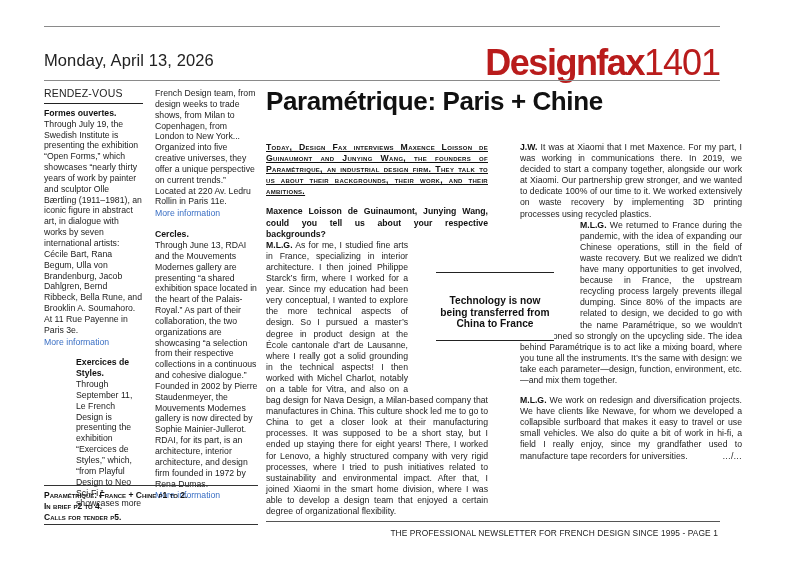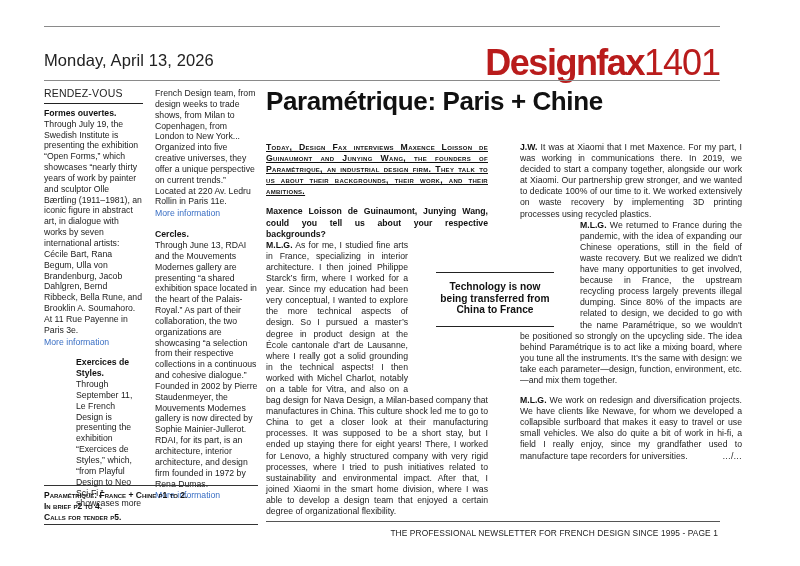--- a/index.html
+++ b/index.html
@@ -21,21 +21,21 @@
   .toc { position: absolute; left: 44px; top: 490px; width: 212px; font-size: 8.5px; line-height: 11px; font-weight: bold; font-variant: small-caps; color: #111; }
 
   .headline { position: absolute; left: 266px; top: 86px; font-size: 26px; font-weight: bold; letter-spacing: -0.4px; color: #111; white-space: nowrap; }
 
   .art { position: absolute; font-size: 8.7px; line-height: 11.1px; color: #222; text-align: justify; hyphens: auto; }
   #art1 { left: 266px; top: 142px; width: 222px; }
   #art2 { left: 496px; top: 142px; width: 222px; margin-left: 24px; }
   .intro { font-weight: bold; font-variant: small-caps; letter-spacing: 0.3px; color: #111; text-decoration: underline; }
   .q { font-weight: bold; color: #111; }
   .sp { font-weight: bold; color: #111; }
-  .pullquote { position: absolute; left: 436px; top: 272px; width: 118px; border-top: 1.2px solid #222; border-bottom: 1.2px solid #222; padding: 8px 0 10px; text-align: center; font-weight: bold; font-size: 10.2px; line-height: 11.6px; color: #111; background: #fff; }
+  .pullquote { position: absolute; left: 436px; top: 272px; width: 118px; border-top: 1.2px solid #222; border-bottom: 1.2px solid #222; padding: 22px 0 10px; text-align: center; font-weight: bold; font-size: 10.2px; line-height: 11.6px; color: #111; background: #fff; }
   .cont { float: right; }
 
   .footer { position: absolute; right: 82px; top: 528px; font-size: 8.4px; color: #222; letter-spacing: 0.1px; }
 </style>
 </head>
 <body>
 
 <div class="hr" style="left:44px;top:26px;width:436px;"></div>
 <div class="hr" style="left:480px;top:26px;width:240px;"></div>
 

